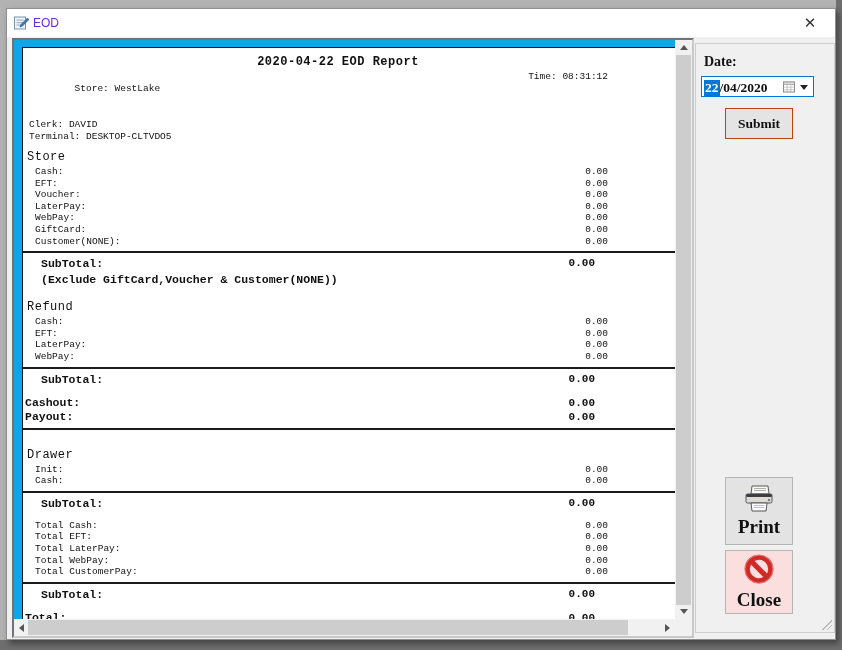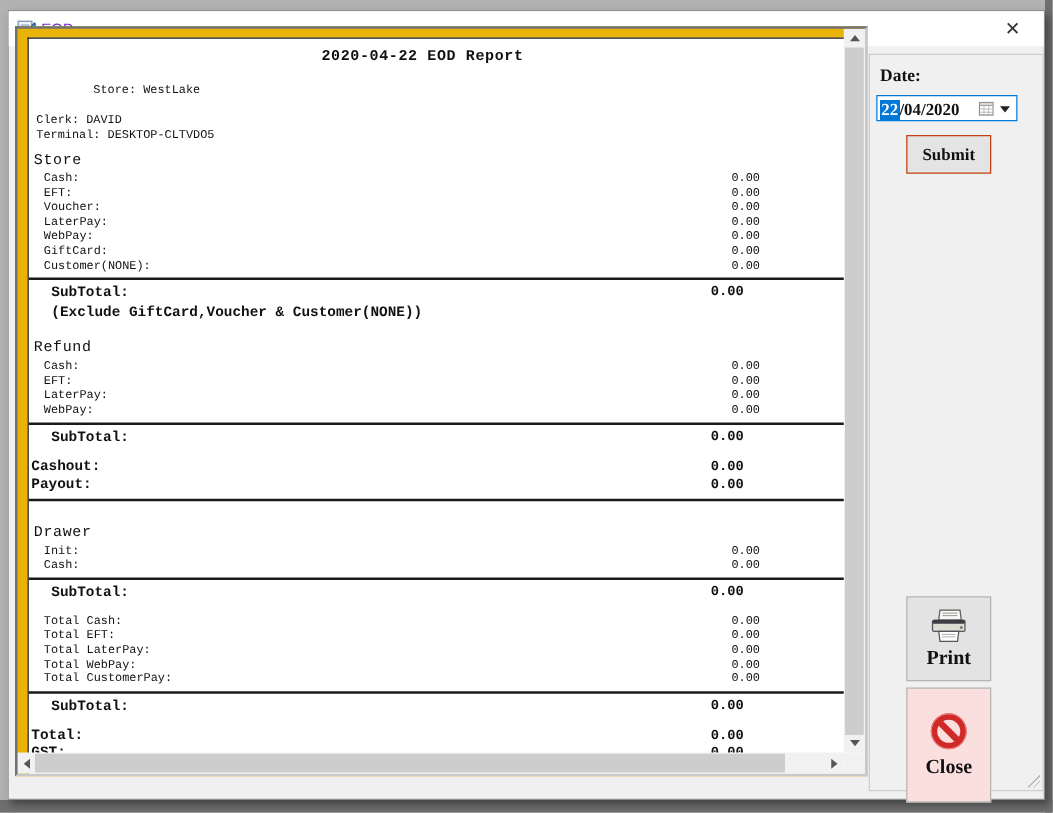--- a/index.html
+++ b/index.html
@@ -10,22 +10,22 @@
     position:absolute;left:6px;top:8px;width:830px;height:632px;
     background:#f0f0f0;border:1px solid #8f8f8f;
     font-family:"Liberation Sans","DejaVu Sans",sans-serif;
     box-shadow:3px 4px 6px rgba(30,30,30,.5);
   }
   .titlebar{position:absolute;left:0;top:0;width:100%;height:28px;background:#ffffff;display:flex;align-items:center;padding-left:6px;}
   .titlebar .app-title{font-size:12px;color:#6d28d9;margin-left:4px;}
   .close-x{position:absolute;right:14px;top:3px;width:22px;height:22px;display:flex;align-items:center;justify-content:center;font-size:15px;color:#333;cursor:default;}
   
   .viewport{
-    position:absolute;left:5px;top:12px;width:682px;height:600px;
-    background:#eab308;overflow:hidden;
+    position:absolute;left:5px;top:29px;width:682px;height:600px;
+    background:#0ea5e9;overflow:hidden;
     border:2px solid;border-color:#6f7276 #c6c8ca #c6c8ca #6f7276;
   }
   .page{
     position:absolute;left:8px;top:7px;width:940px;height:700px;
     background:#ffffff;border-top:1.5px solid #161616;border-left:1.5px solid #161616;
     font-family:"Liberation Mono","DejaVu Sans Mono",monospace;color:#111;
   }
   .row{position:relative;white-space:pre;}
   .r-title{margin:8px 0 2px;font-size:12px;line-height:13px;font-weight:bold;text-align:center;width:630px;letter-spacing:.5px;}
   .meta{font-size:9.5px;line-height:12px;padding-left:6px;}
@@ -67,24 +67,24 @@
   .cal-icon{position:absolute;right:18px;top:4px;width:12px;height:12px;}
   .dd-arrow{position:absolute;right:5px;top:8px;width:0;height:0;border-left:4px solid transparent;border-right:4px solid transparent;border-top:5px solid #222;}
   .btn-submit{
     position:absolute;left:29px;top:64px;width:68px;height:31px;
     background:#e4e4e4;border:1px solid #c2410c;
     font-family:inherit;font-size:13.5px;font-weight:bold;color:#111;
   }
   .btn-big{
     position:absolute;left:29px;width:68px;
     border:1px solid #b5b5b5;display:flex;flex-direction:column;align-items:center;justify-content:center;
-    font-family:inherit;font-size:16px;font-weight:bold;color:#111;gap:2px;
+    font-family:inherit;font-size:19px;font-weight:bold;color:#111;gap:2px;
   }
   .btn-print{top:433px;height:68px;background:#e3e3e3;}
-  .btn-close{top:506px;height:92px;background:#fbdfdf;}
+  .btn-close{top:506px;height:64px;background:#fbdfdf;}
   .grip{position:absolute;right:2px;bottom:2px;width:10px;height:10px;
     background:linear-gradient(135deg,transparent 50%,#b9b9b9 50%,#b9b9b9 56%,transparent 56%,transparent 72%,#b9b9b9 72%,#b9b9b9 78%,transparent 78%);}
 </style>
 </head>
 <body>
 
 <div class="shadow-strip-right"></div>
 <div class="shadow-strip-bottom"></div>
 
 <div class="window">
@@ -101,20 +101,21 @@
     </span>
     <span class="app-title">EOD</span>
   </div>
   <div class="close-x">✕</div>
 
   <div class="viewport">
     <div class="page">
       <div class="row r-title">2020-04-22 EOD Report</div>
       <div class="row meta">
         <span>Store: WestLake</span>
+        <span class="time">Time: 08:31:12</span>
       </div>
       <div class="row meta">Clerk: DAVID</div>
       <div class="row meta">Terminal: DESKTOP-CLTVDO5</div>
       <div>
           <div class="row section"><span>Store</span></div>
           <div class="row item"><span>Cash:</span><span class="val">0.00</span></div>
           <div class="row item"><span>EFT:</span><span class="val">0.00</span></div>
           <div class="row item"><span>Voucher:</span><span class="val">0.00</span></div>
           <div class="row item"><span>LaterPay:</span><span class="val">0.00</span></div>
           <div class="row item"><span>WebPay:</span><span class="val">0.00</span></div>

